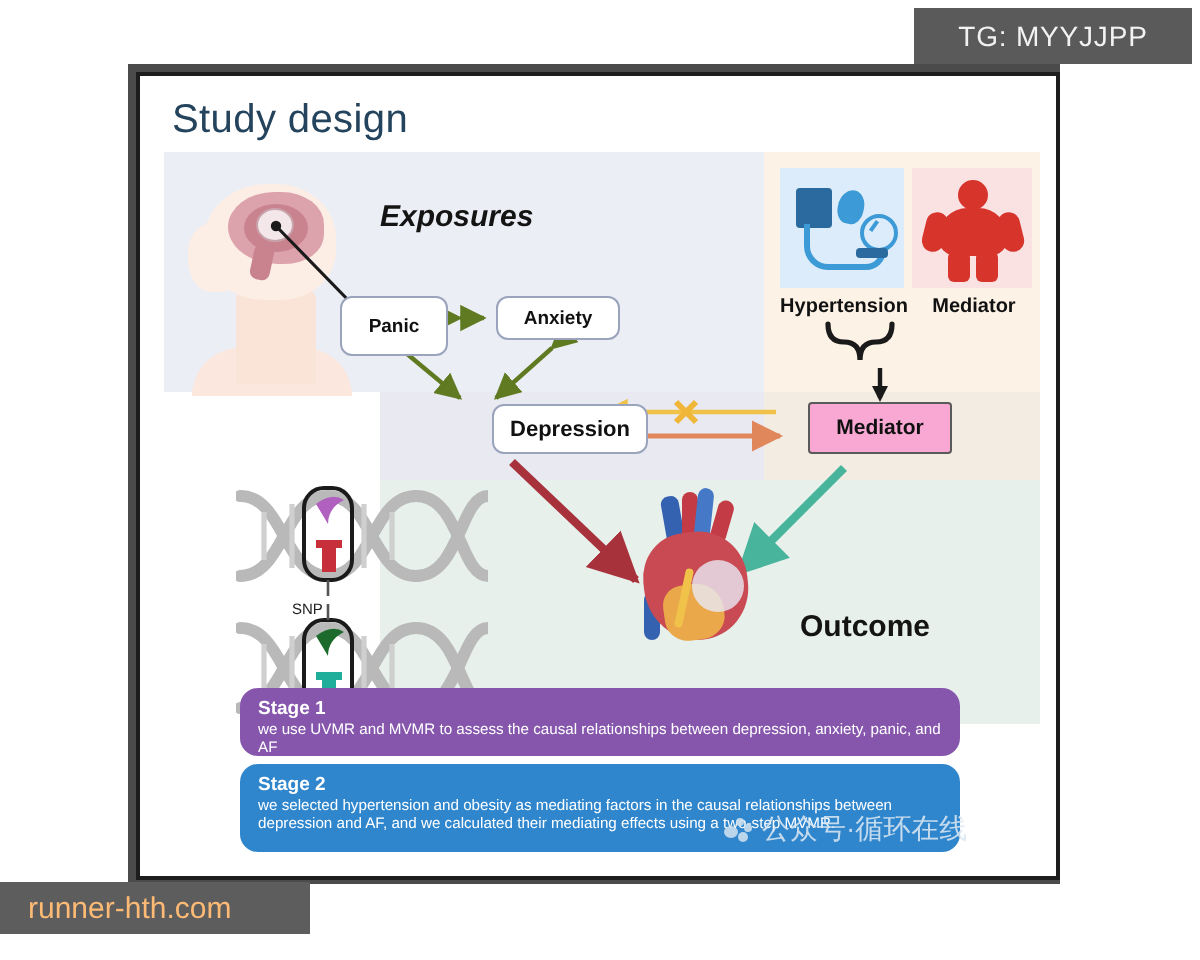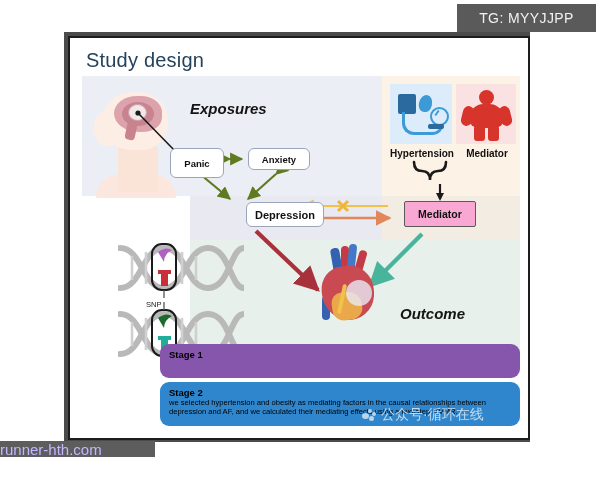--- a/index.html
+++ b/index.html
@@ -41,21 +41,21 @@
   .brain-stem{position:absolute;left:34px;top:36px;width:10px;height:18px;background:#c9838f;border-radius:4px;transform:rotate(12deg);}
   .pointer-line{position:absolute;left:0;top:0;width:86px;height:104px;}
 
   
   .exposures-label{
     position:absolute;left:120px;top:62px;
     font-size:15px;font-weight:bold;font-style:italic;color:#141414;
   }
   .outcome-label{
     position:absolute;left:330px;top:267px;
-    font-size:15px;font-weight:bold;font-style:italic;color:#141414;
+    font-size:15px;font-weight:bold;color:#141414;
   }
 
   
   .node{
     position:absolute;background:#ffffff;border:1px solid #9aa4bd;border-radius:6px;
     display:flex;align-items:center;justify-content:center;
     font-size:9.5px;font-weight:bold;color:#111;box-sizing:border-box;
   }
   #node-panic{left:100px;top:110px;width:54px;height:30px;}
   #node-anxiety{left:178px;top:110px;width:62px;height:22px;}
@@ -99,34 +99,34 @@
   .heart-vessel-b3{position:absolute;left:12px;top:52px;width:8px;height:24px;background:#3461b0;border-radius:4px;}
   .heart-fat{position:absolute;left:22px;top:48px;width:30px;height:28px;background:#eaa84a;border-radius:10px 14px 40% 40%;transform:rotate(-8deg);}
   .heart-art{position:absolute;left:30px;top:40px;width:4px;height:30px;background:#f0c24a;border-radius:2px;transform:rotate(12deg);}
   .heart-label{position:absolute;left:216px;top:296px;width:128px;text-align:center;font-size:10px;font-weight:bold;color:#111;}
 
   
   .dna-wrap{position:absolute;left:48px;top:204px;width:126px;height:118px;}
   .snp-label{position:absolute;left:76px;top:262px;font-size:7.5px;color:#222;}
 
   
-  .stage{position:absolute;left:50px;width:360px;border-radius:9px;color:#000000;box-sizing:border-box;padding:5px 9px 4px 9px;margin-left:40px;}
+  .stage{position:absolute;left:50px;width:360px;border-radius:9px;color:#ffffff;box-sizing:border-box;padding:5px 9px 4px 9px;}
   #stage1{top:306px;height:34px;background:#8656ad;}
   #stage2{top:344px;height:44px;background:#2f86cd;}
   .stage-title{font-size:9.5px;font-weight:bold;line-height:11px;}
   .stage-text{font-size:7.6px;line-height:8.8px;margin-top:1px;}
 
   
   .wm-tg{
     position:absolute;left:457px;top:4px;width:139px;height:28px;background:#5a5a5a;
     color:#f2f2f2;font-size:14px;display:flex;align-items:center;justify-content:center;letter-spacing:.4px;
   }
   .wm-runner{
-    position:absolute;left:0px;top:441px;width:155px;height:16px;background:#5d5d5d;
-    color:#c4b5fd;font-size:15px;display:flex;align-items:center;padding-left:0;box-sizing:border-box;
+    position:absolute;left:0px;top:441px;width:155px;height:26px;background:#5d5d5d;
+    color:#fdba74;font-size:15px;display:flex;align-items:center;padding-left:14px;box-sizing:border-box;
   }
   .wm-cn{
     position:absolute;left:362px;top:406px;display:flex;align-items:center;gap:4px;
     color:#d9e6f2;font-size:14px;opacity:.88;pointer-events:none;
   }
   .wm-cn-icon{width:15px;height:12px;position:relative;}
   .wm-cn-icon i{position:absolute;background:#cfe0ef;border-radius:50%;display:block;}
 </style>
 </head>
 <body>
@@ -279,20 +279,21 @@
         <div class="heart-vessel-r2"></div>
         <div class="heart-vessel-b3"></div>
         <div class="heart-body"></div>
         <div class="heart-fat"></div>
         <div class="heart-art"></div>
         <div class="heart-left-atr"></div>
       </div>
 
       <div class="stage" id="stage1">
         <div class="stage-title">Stage 1</div>
+        <div class="stage-text">we use UVMR and MVMR to assess the causal relationships between depression, anxiety, panic, and AF</div>
       </div>
       <div class="stage" id="stage2">
         <div class="stage-title">Stage 2</div>
         <div class="stage-text">we selected hypertension and obesity as mediating factors in the causal relationships between depression and AF, and we calculated their mediating effects using a two-step MVMR.</div>
       </div>
 
     </div>
   </div>
 
   <div class="wm-cn">

